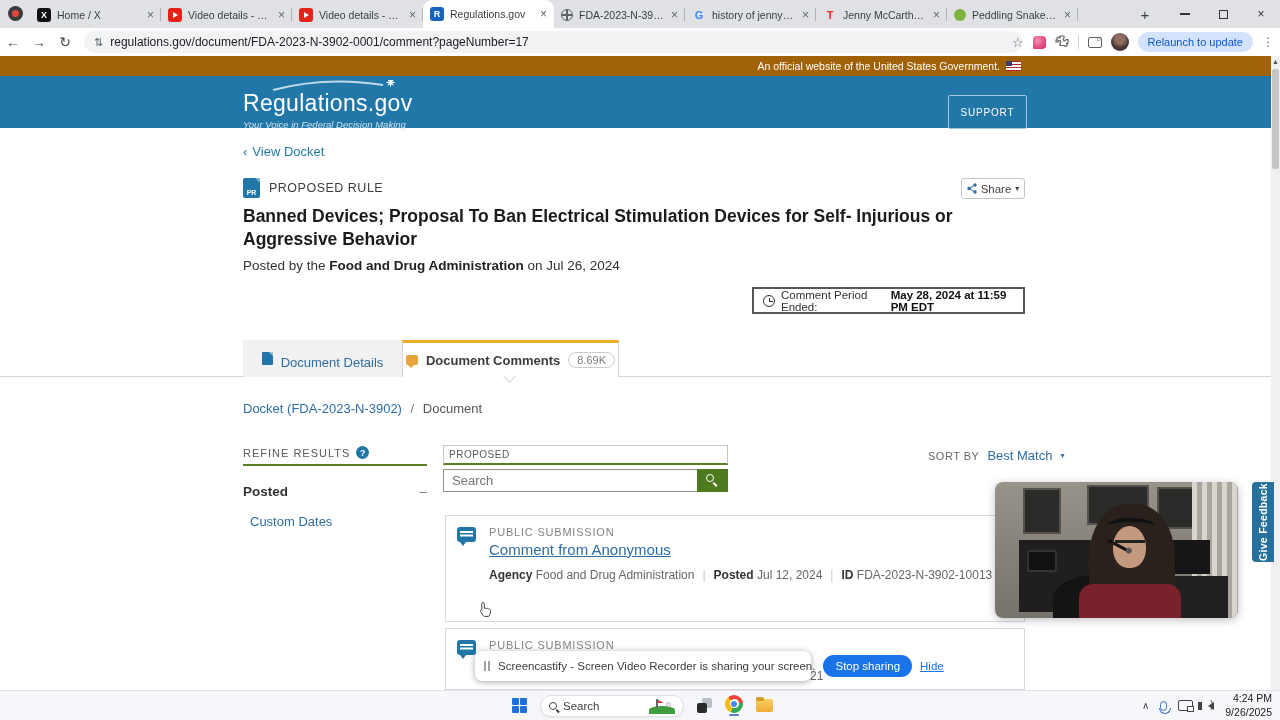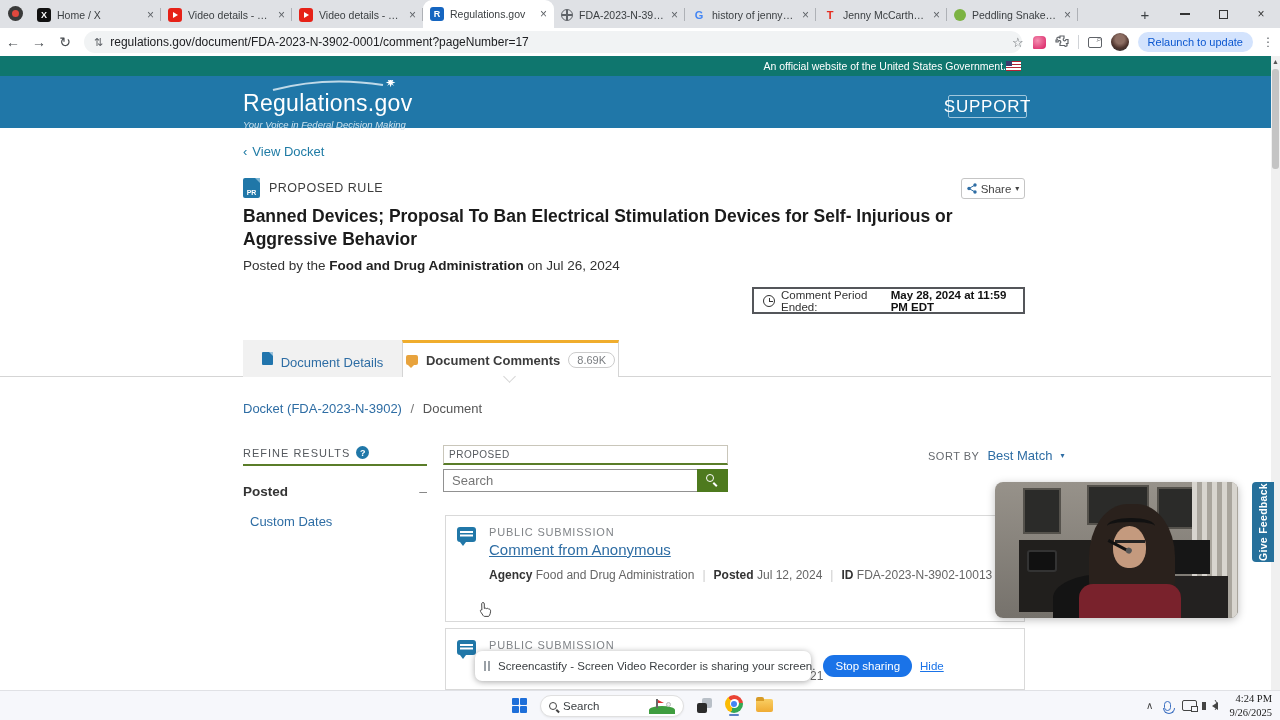--- a/index.html
+++ b/index.html
@@ -49,31 +49,31 @@
   .avatar { width:18px; height:18px; border-radius:50%; background:radial-gradient(circle at 50% 35%, #8d6e63 30%, #4e342e 60%, #263238); }
   .relaunch { height:20px; background:#d3e3fd; color:#0b57d0; border-radius:10px; font-size:11px; display:flex; align-items:center; padding:0 10px; white-space:nowrap; }
   .dots3 { font-size:12px; color:#5f6368; letter-spacing:0; }
 
   
   .page { position:absolute; top:56px; left:0; width:1271px; height:634px; background:#fff; overflow:hidden; }
   .scrollbar { position:absolute; top:56px; right:0; width:9px; height:634px; background:#f0f0f0; }
   .sb-arrow { display:block; text-align:center; font-size:7px; color:#555; line-height:12px; }
   .sb-thumb { position:absolute; top:13px; left:1px; width:7px; height:100px; background:#c4c4c4; border-radius:3px; }
 
-  .govbar { position:absolute; top:0; left:0; width:100%; height:20px; background:#0f766e; display:flex; align-items:center; justify-content:flex-end; padding-right:250px; }
+  .govbar { position:absolute; top:0; left:0; width:100%; height:20px; background:#a16207; display:flex; align-items:center; justify-content:flex-end; padding-right:250px; gap:6px; }
   .govbar span { font-size:10.5px; color:#fff; }
   .usflag { width:15px; height:10px; background:repeating-linear-gradient(#b22234 0 1.5px, #fff 1.5px 3px); position:relative; }
   .usflag::after { content:""; position:absolute; left:0; top:0; width:6px; height:5px; background:#3c3b6e; }
 
   .bluehdr { position:absolute; top:20px; left:0; width:100%; height:52px; background:#2077a8; }
   .logo-wrap { position:absolute; left:243px; top:6px; }
   .logo-swoosh { position:absolute; left:28px; top:-2px; width:130px; height:12px; }
   .logo-text { font-size:23px; color:#fff; font-weight:400; letter-spacing:0.3px; margin-top:8px; }
   .logo-tag { font-size:9.5px; color:#cfe3ee; font-style:italic; margin-top:2px; }
-  .support-btn { position:absolute; left:948px; top:19px; width:79px; height:23px; border:1px solid #9fc6dc; border-radius:2px; color:#fff; font-size:17px; letter-spacing:0.8px; display:flex; align-items:center; justify-content:center; background:transparent; }
+  .support-btn { position:absolute; left:948px; top:19px; width:79px; height:34px; border:1px solid #9fc6dc; border-radius:2px; color:#fff; font-size:10px; letter-spacing:0.8px; display:flex; align-items:center; justify-content:center; background:transparent; }
 
   
   .viewdocket { position:absolute; left:243px; top:88px; font-size:13px; color:#1f7ba5; display:flex; gap:5px; align-items:center; }
   .typerow { position:absolute; left:243px; top:122px; display:flex; align-items:center; gap:9px; }
   .pr-badge { width:17px; height:20px; background:#2077a8; border-radius:2px; position:relative; color:#fff; font-size:7px; font-weight:bold; display:flex; align-items:flex-end; justify-content:center; padding-bottom:2px; }
   .pr-badge::before { content:""; position:absolute; right:0; top:0; border-left:5px solid transparent; border-top:5px solid #7db6d4; }
   .typerow .typetext { font-size:12.5px; color:#3d3d3d; letter-spacing:0.5px; }
   .share-btn { position:absolute; left:961px; top:122px; width:64px; height:21px; background:#fff; border:1px solid #c5c5c5; border-radius:3px; display:flex; align-items:center; justify-content:center; gap:4px; }
   .share-btn .share-label { font-size:11.5px; color:#444; }
   .share-btn .caret { font-size:8px; color:#444; }
@@ -203,21 +203,21 @@
   .folder-ic::before { content:""; position:absolute; left:0; top:-2.5px; width:8px; height:4px; background:#d79b27; border-radius:2px 2px 0 0; }
   .tb-tray { position:absolute; right:8px; display:flex; align-items:center; gap:11px; height:30px; }
   .tray-chev { font-size:10px; color:#444; }
   .mic-ic { width:7px; height:10px; border:1.4px solid #3b6fc1; border-radius:4px; position:relative; }
   .mic-ic::after { content:""; position:absolute; left:-2.5px; top:6px; width:10px; height:5px; border:1.4px solid #3b6fc1; border-top:none; border-radius:0 0 6px 6px; }
   .cast-ic { width:15px; height:11px; border:1.4px solid #444; border-radius:2px; position:relative; }
   .cast-ic::after { content:""; position:absolute; right:-2px; bottom:-2px; width:5px; height:4px; background:#f6f7fb; border:1.4px solid #444; }
   .spk-ic { width:0; height:0; border-top:4px solid transparent; border-bottom:4px solid transparent; border-right:6px solid #444; position:relative; margin-left:4px; }
   .spk-ic::before { content:""; position:absolute; left:-10px; top:-4px; width:4px; height:8px; background:#444; }
   .spk-ic::after { content:")"; position:absolute; left:2px; top:-7px; color:#444; font-size:10px; }
-  .tb-clock { text-align:right; line-height:1.25;font-family:Liberation Serif, serif; }
+  .tb-clock { text-align:right; line-height:1.25; }
   .tb-clock div { font-size:10.5px; color:#1b1b1b; }
 </style>
 </head>
 <body>
 
 <div class="screen">
 
   <div class="tabstrip">
     <span class="rec-badge"></span>
     <div class="tabs">

